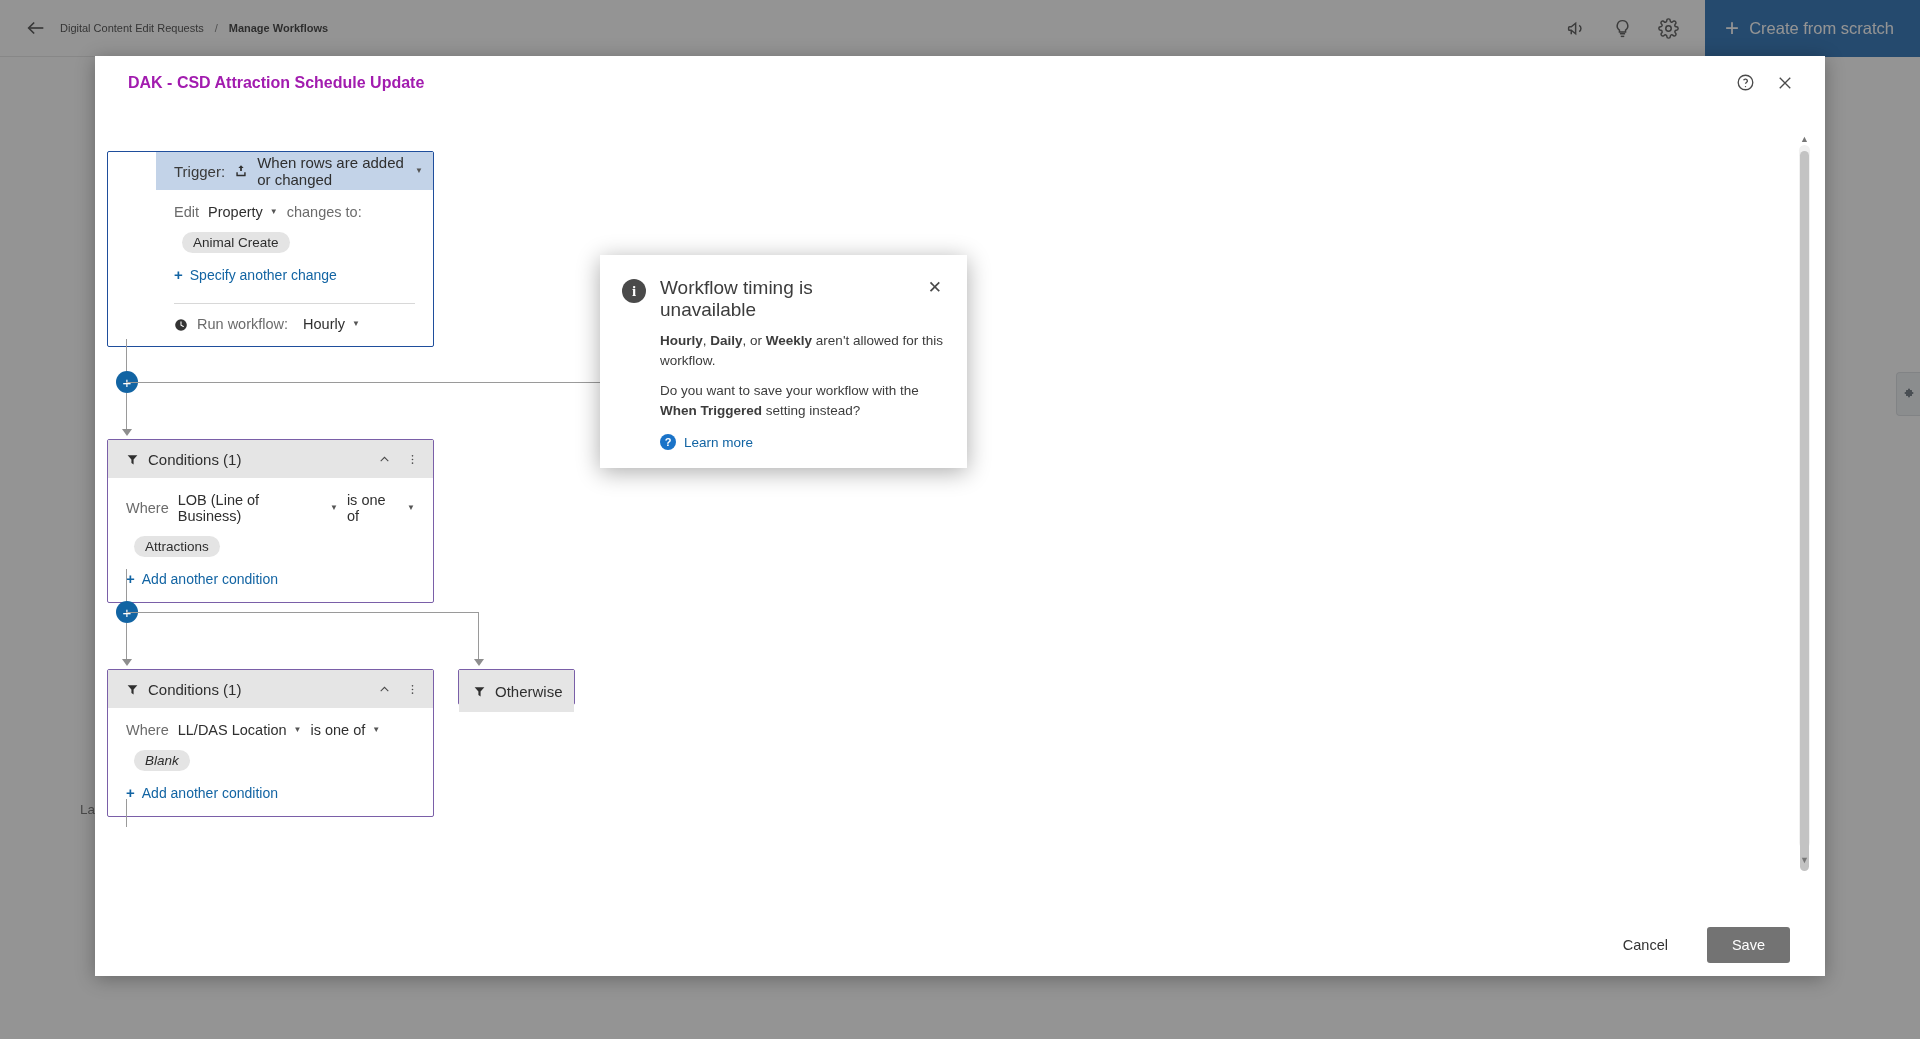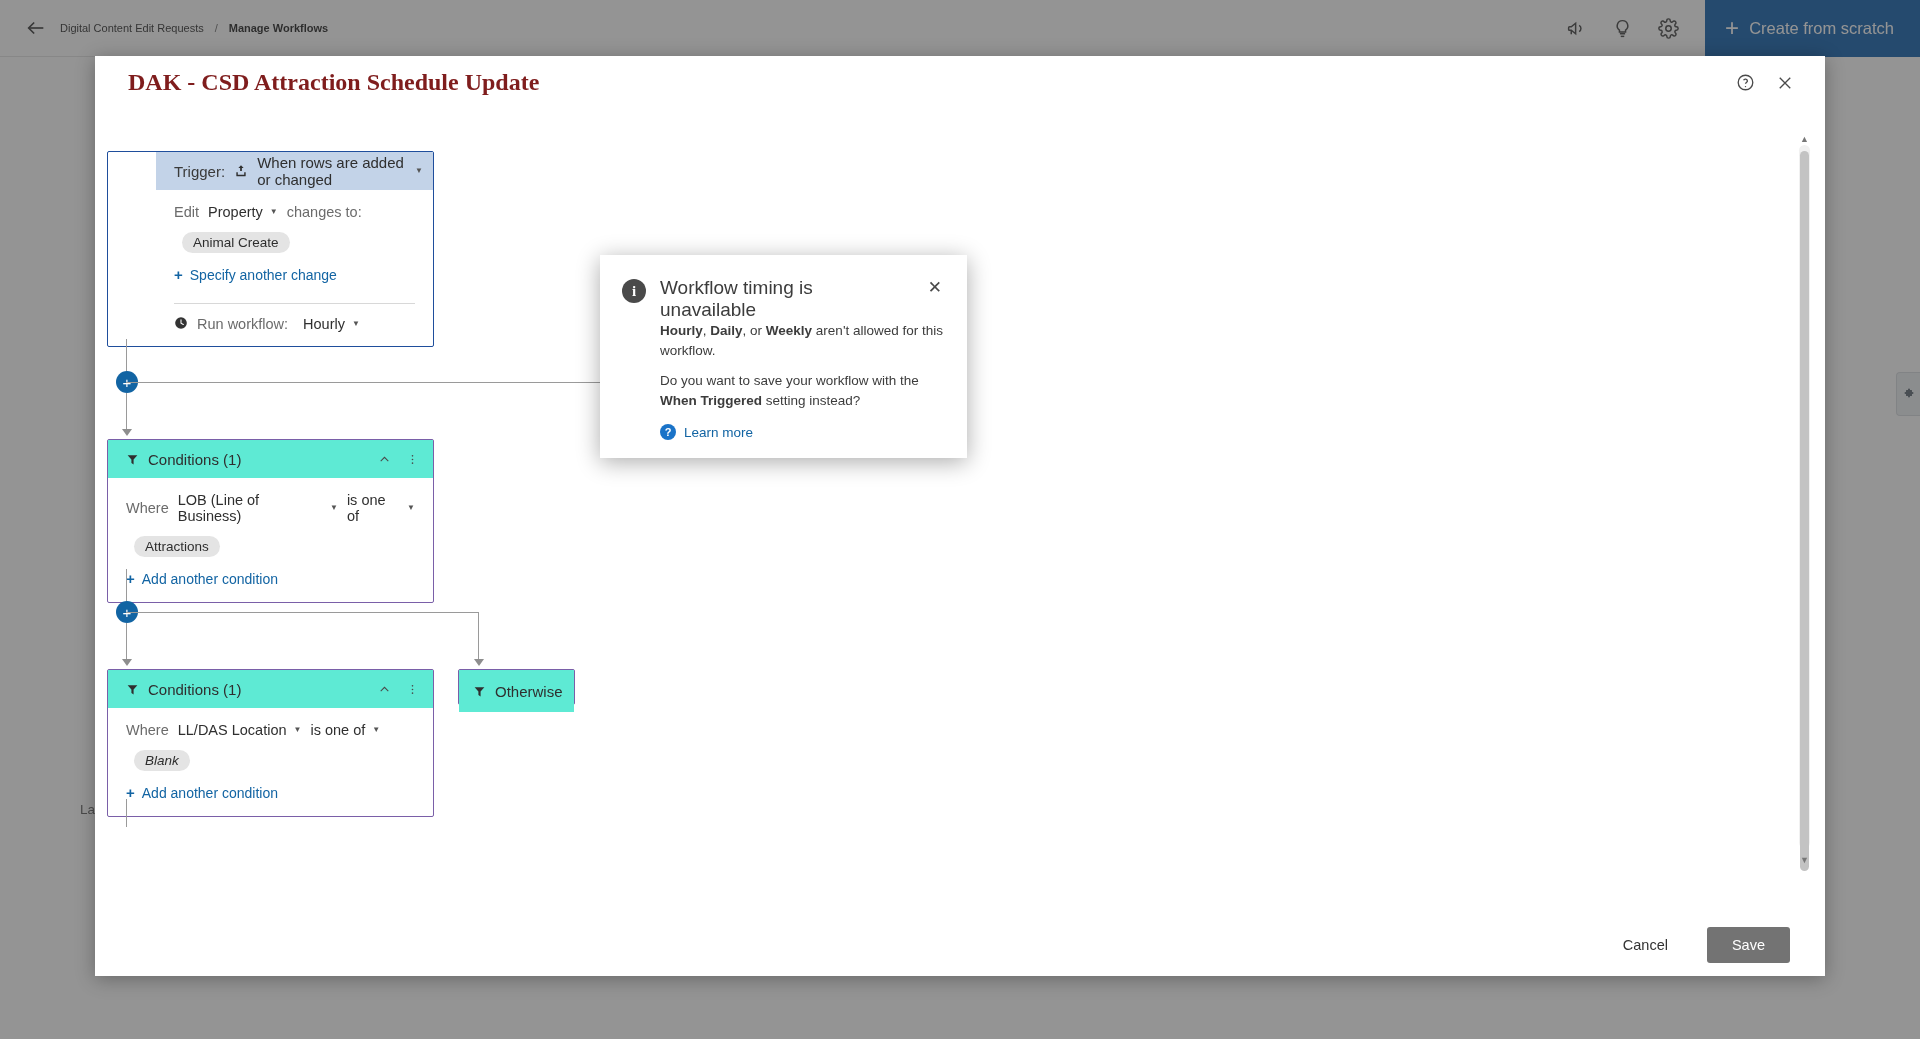--- a/index.html
+++ b/index.html
@@ -92,21 +92,21 @@
     position: absolute; left: 95px; top: 56px;
     width: 1730px; height: 920px;
     background: #ffffff; z-index: 10;
     box-shadow: 0 3px 18px rgba(0,0,0,0.3);
     display: flex; flex-direction: column;
   }
   .wf-header {
     height: 53px; display: flex; align-items: center;
     padding: 0 26px 0 33px; flex: none;
   }
-  .wf-title { font-size: 24px; font-weight: bold; color: #7f1d1d; font-family: Liberation Serif, serif; }
+  .wf-title { font-size: 16px; font-weight: bold; color: #a21caf; }
   .wf-header-actions { margin-left: auto; display: flex; gap: 12px; align-items: center; }
   .wf-hicon { width: 28px; height: 28px; display: flex; align-items: center;
     justify-content: center; cursor: pointer; color: #4a4a4a; }
 
   .wf-canvas {
     flex: 1; position: relative; overflow: hidden;
     background: #fff; margin: 0 10px 0 0;
   }
   .canvas-inner { position: absolute; inset: 0; }
 
@@ -132,21 +132,21 @@
   }
   .node-trigger { border: 1px solid #1f4e9c; padding-left: 48px; }
   .node-cond { border: 1px solid #7a5fa8; }
 
   .node-head {
     display: flex; align-items: center; height: 38px;
     padding: 0 10px 0 18px; font-size: 15px; color: #2f2f2f;
     gap: 9px;
   }
   .head-trigger { background: #c3d3e8; }
-  .head-cond { background: #5eead4; }
+  .head-cond { background: #e5e5e5; }
   .node-head .label-strong { color: #3a3a3a; }
   .node-head-actions { margin-left: auto; display: flex; align-items: center; gap: 6px; }
   .head-ibtn {
     width: 22px; height: 22px; display: flex; align-items: center;
     justify-content: center; cursor: pointer; color: #4a4a4a;
   }
   .node-body { padding: 14px 18px 14px 18px; }
   .row {
     display: flex; align-items: center; gap: 9px;
     font-size: 14.5px; color: #444; margin-bottom: 12px;
@@ -163,21 +163,21 @@
     margin-left: 8px;
   }
   .chip-italic { font-style: italic; }
   .addlink {
     display: inline-flex; align-items: center; gap: 7px;
     color: #1264a3; font-size: 14px; cursor: pointer;
   }
   .addlink .pl { font-weight: bold; font-size: 15px; }
   .divider { height: 1px; background: #d8d8d8; margin: 4px 0 12px 0; }
   .runrow {
-    display: flex; align-items: flex-start; gap: 9px;
+    display: flex; align-items: flex-end; gap: 9px;
     font-size: 14.5px; color: #333;
   }
 
   
   .vline { position: absolute; width: 1px; background: #9a9a9a; }
   .hline { position: absolute; height: 1px; background: #9a9a9a; }
   .arrowhead {
     position: absolute; width: 0; height: 0;
     border-left: 5px solid transparent; border-right: 5px solid transparent;
     border-top: 7px solid #8e8e8e;
@@ -213,21 +213,21 @@
     width: 24px; height: 24px; border-radius: 50%; background: #4a4a4a;
     color: #fff; display: flex; align-items: center; justify-content: center;
     font-size: 15px; font-weight: bold; font-family: "Liberation Serif", serif;
     flex: none; margin-top: 2px;
   }
   .alert-title { font-size: 19px; color: #3c3c3c; }
   .alert-close {
     margin-left: auto; cursor: pointer; color: #4a4a4a; font-size: 17px;
     line-height: 1; padding: 2px 3px;
   }
-  .alert-body { margin-left: 38px; }
+  .alert-body { margin-left: 38px; margin-top: 10px; }
   .alert-p {
     font-size: 13.5px; color: #3c3c3c; line-height: 1.45; margin-bottom: 11px;
   }
   .alert-p b { font-weight: bold; }
   .learn {
     display: inline-flex; align-items: center; gap: 8px;
     color: #1264a3; font-size: 13.5px; cursor: pointer; margin-top: 3px;
   }
   .q-icon {
     width: 16px; height: 16px; border-radius: 50%; background: #1a73c8;

